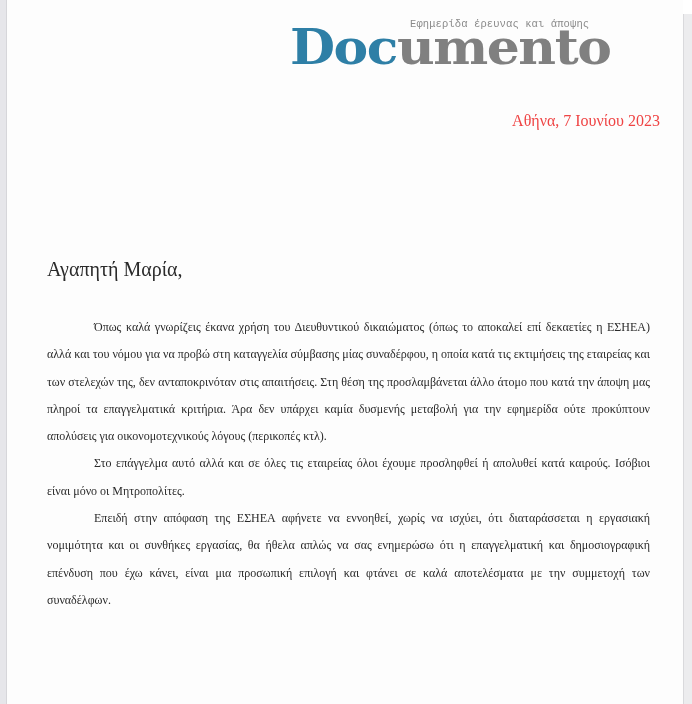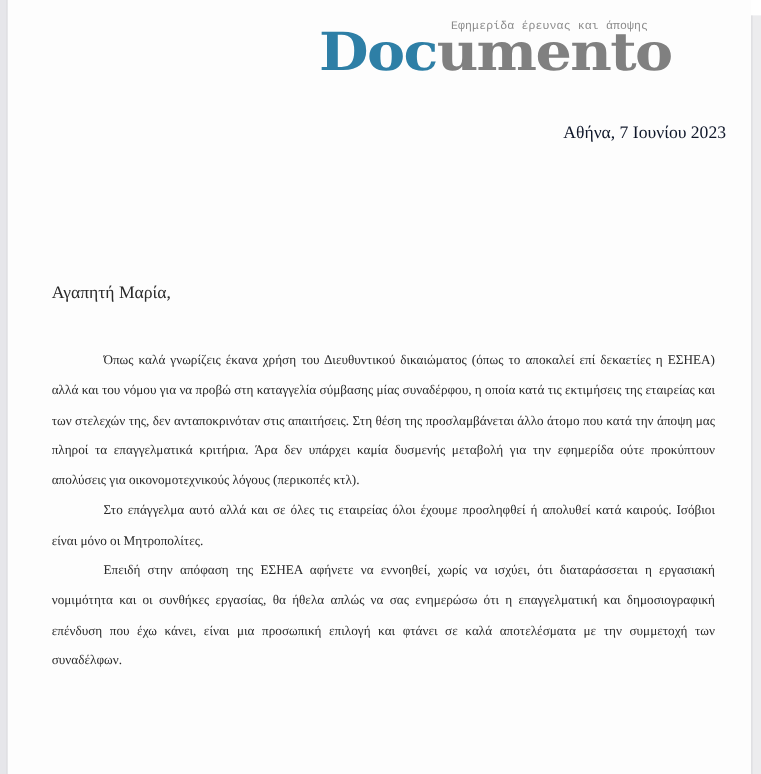--- a/index.html
+++ b/index.html
@@ -67,40 +67,40 @@
       transform-origin: left top;
     }
     .logo .blue { color: #2e7fa6; }
     .logo .gray { color: #808080; }
 
     .date {
       position: absolute;
       right: 23px;
       top: 112px;
       font-size: 16px;
-      color: #0f172a;
+      color: #ef4444;
     }
     .to-line {
       position: absolute;
       left: 40px;
       top: 146px;
       font-size: 16px;
     }
     .to-line .pros { margin-right: 6px; }
     .role-line {
       position: absolute;
       left: 87px;
       top: 176px;
       font-size: 16px;
     }
     .salutation {
       position: absolute;
       left: 40px;
       top: 258px;
-      font-size: 16px;
+      font-size: 20px;
     }
     .body-text {
       position: absolute;
       left: 40px;
       top: 314px;
       width: 603px;
       font-size: 12px;
       line-height: 27.3px;
       text-align: justify;
       color: #2a2a2a;

